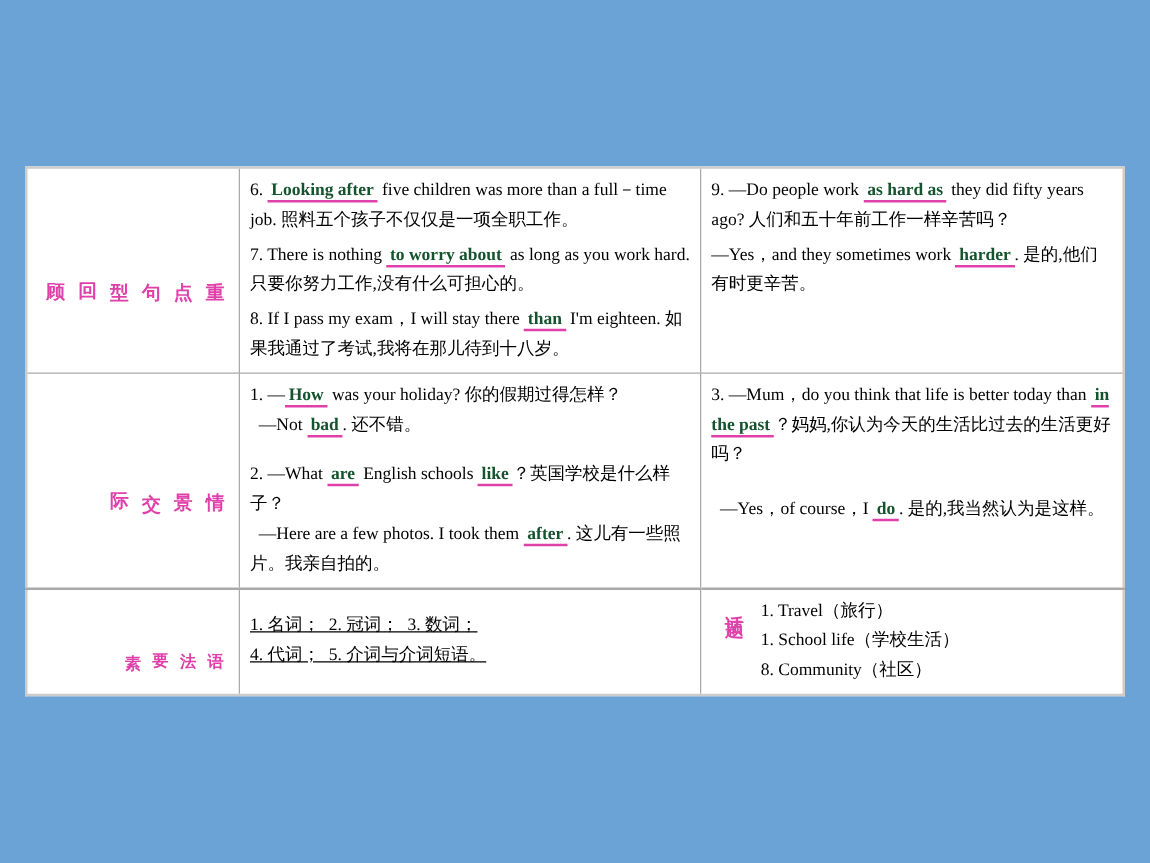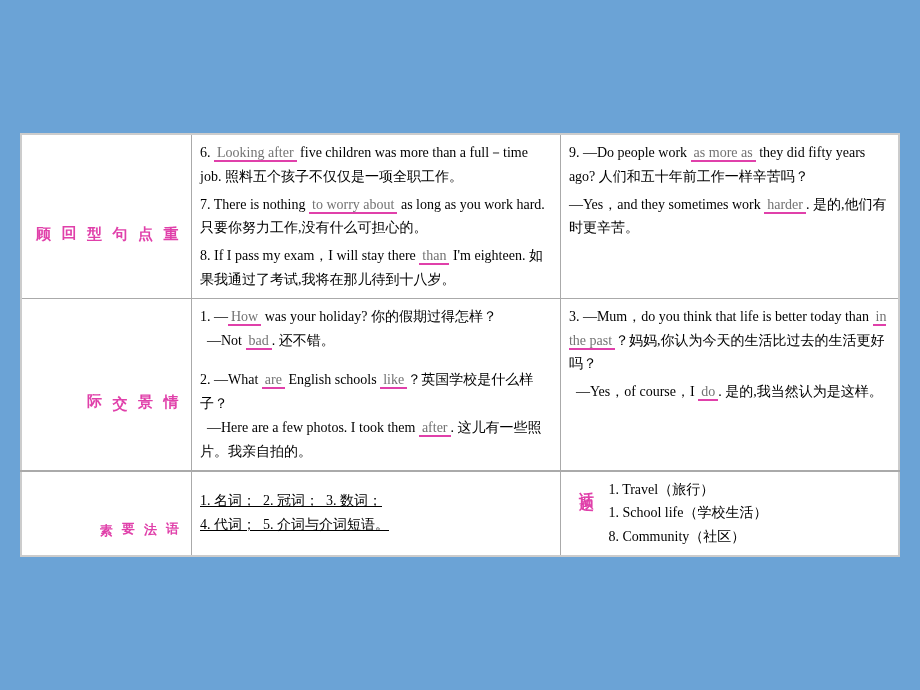--- a/index.html
+++ b/index.html
@@ -32,22 +32,22 @@
       color: #e040aa;
       font-weight: bold;
       font-size: 15px;
       text-align: center;
       padding: 6px 4px;
       width: 28px;
       letter-spacing: 4px;
       border-right: 1px solid #aaa;
     }
     .fill-blank {
-      color: #737373;
-      font-weight: normal;
+      color: #14532d;
+      font-weight: bold;
       border-bottom: 2px solid #e040aa;
       padding: 0 3px;
       display: inline;
     }
     .content-cell {
       padding: 8px 10px;
       line-height: 1.85;
     }
     .divider-col {
       border-left: 2px solid #aaa;
@@ -71,21 +71,21 @@
       </div>
       <div style="margin-top:4px;">
         7. There is nothing&nbsp;<span class="fill-blank">to worry about</span>&nbsp;as long as you work hard. 只要你努力工作,没有什么可担心的。
       </div>
       <div style="margin-top:4px;">
         8. If I pass my exam，I will stay there&nbsp;<span class="fill-blank">than</span>&nbsp;I'm eighteen. 如果我通过了考试,我将在那儿待到十八岁。
       </div>
     </td>
     <td class="content-cell divider-col" style="width:400px;">
       <div>
-        9. —Do people work&nbsp;<span class="fill-blank">as more as</span>&nbsp;they did fifty years ago? 人们和五十年前工作一样辛苦吗？
+        9. —Do people work&nbsp;<span class="fill-blank">as hard as</span>&nbsp;they did fifty years ago? 人们和五十年前工作一样辛苦吗？
       </div>
       <div style="margin-top:4px;">
         —Yes，and they sometimes work&nbsp;<span class="fill-blank">harder</span>. 是的,他们有时更辛苦。
       </div>
     </td>
   </tr>
 
   <tr>
     <td class="row-label">情<br>景<br>交<br>际</td>
     <td class="content-cell">
@@ -99,21 +99,21 @@
         2. —What&nbsp;<span class="fill-blank">are</span>&nbsp;English schools&nbsp;<span class="fill-blank">like</span>？英国学校是什么样子？
       </div>
       <div>
         &nbsp;&nbsp;—Here are a few photos. I took them&nbsp;<span class="fill-blank">after</span>. 这儿有一些照片。我亲自拍的。
       </div>
     </td>
     <td class="content-cell divider-col">
       <div>
         3. —Mum，do you think that life is better today than&nbsp;<span class="fill-blank">in the past</span>？妈妈,你认为今天的生活比过去的生活更好吗？
       </div>
-      <div style="margin-top:4px;">
+      <div style="margin-top:20px;">
         &nbsp;&nbsp;—Yes，of course，I&nbsp;<span class="fill-blank">do</span>. 是的,我当然认为是这样。
       </div>
     </td>
   </tr>
 
   <tr class="bottom-row">
     <td class="row-label" style="color:#e040aa; font-size:13px; letter-spacing:3px;">语<br>法<br>要<br>素</td>
     <td class="content-cell" style="vertical-align: middle; text-decoration: underline;">
       <div>
         1. 名词；&nbsp; 2. 冠词；&nbsp; 3. 数词；<br>

